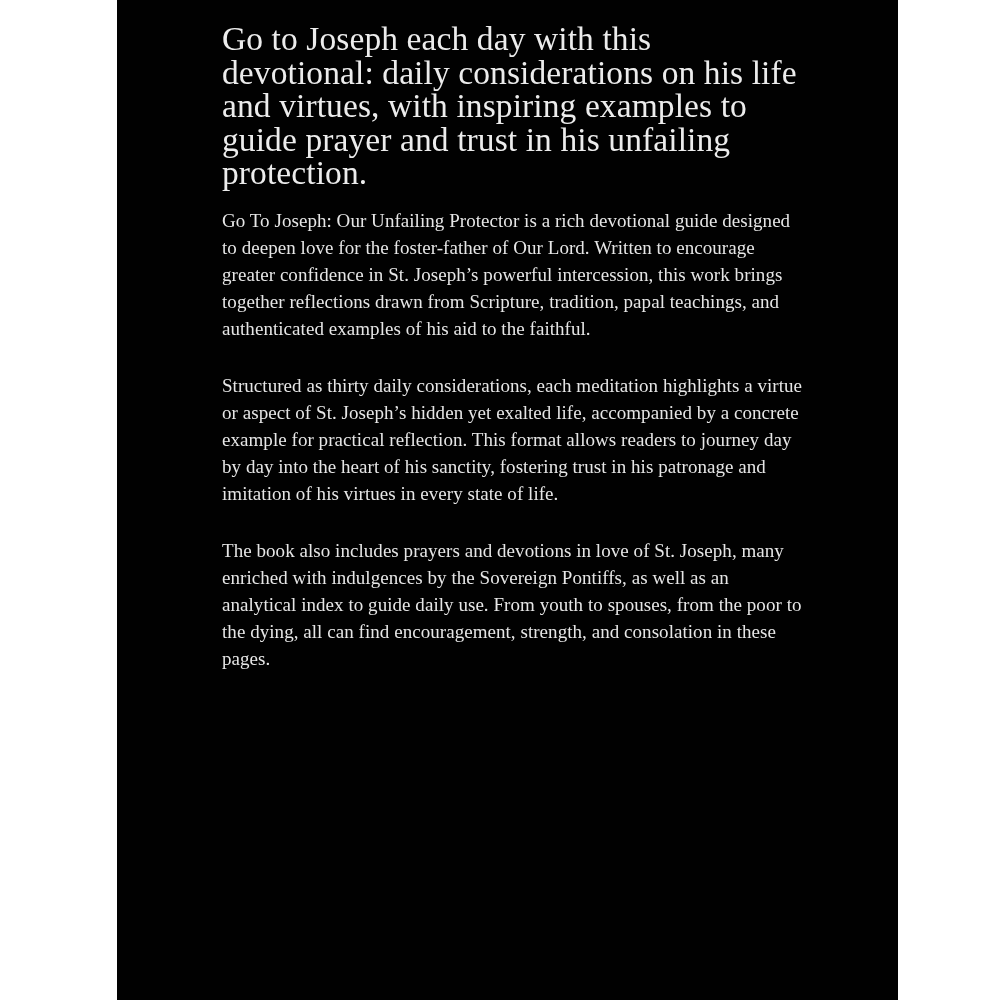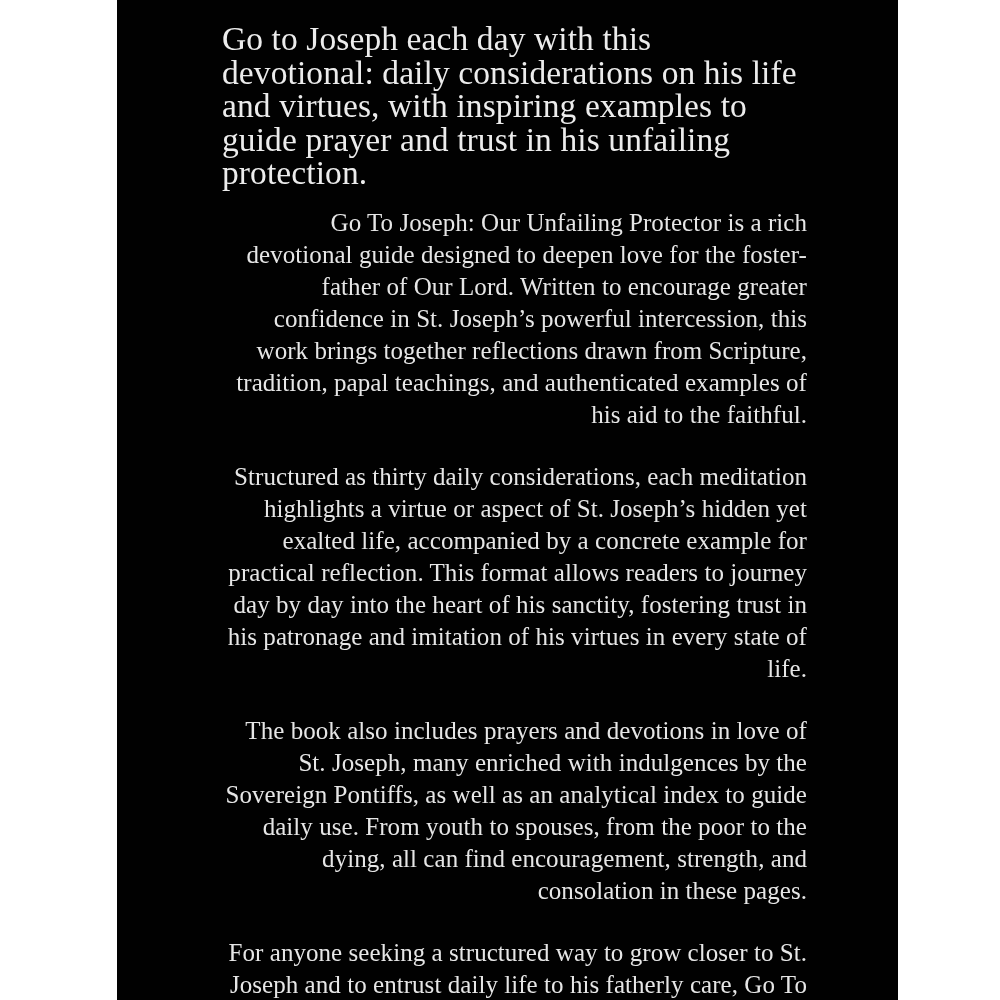--- a/index.html
+++ b/index.html
@@ -50,25 +50,24 @@
     line-height: 33.5px;
     font-weight: 400;
     letter-spacing: 0.1px;
     text-rendering: optimizeLegibility;
   }
 
   .body-paragraph {
     margin: 0;
     padding-top: 30px;
     color: #e6e6e6;
-    font-size: 25px;
-    line-height: 32px;
+    font-size: 19px;
+    line-height: 27px;
     font-weight: 400;
     letter-spacing: 0.05px;
-    text-align: right;
   }
 
   .body-paragraph.first {
     padding-top: 17px;
   }
 
   
   .gutter {
     position: absolute;
     top: 0;
@@ -90,18 +89,17 @@
     <div class="content">
 
       <p class="lede">Go to Joseph each day with this devotional: daily considerations on his life and virtues, with inspiring examples to guide prayer and trust in his unfailing protection.</p>
 
       <p class="body-paragraph first">Go To Joseph: Our Unfailing Protector is a rich devotional guide designed to deepen love for the foster-father of Our Lord. Written to encourage greater confidence in St. Joseph’s powerful intercession, this work brings together reflections drawn from Scripture, tradition, papal teachings, and authenticated examples of his aid to the faithful.</p>
 
       <p class="body-paragraph">Structured as thirty daily considerations, each meditation highlights a virtue or aspect of St. Joseph’s hidden yet exalted life, accompanied by a concrete example for practical reflection. This format allows readers to journey day by day into the heart of his sanctity, fostering trust in his patronage and imitation of his virtues in every state of life.</p>
 
       <p class="body-paragraph">The book also includes prayers and devotions in love of St. Joseph, many enriched with indulgences by the Sovereign Pontiffs, as well as an analytical index to guide daily use. From youth to spouses, from the poor to the dying, all can find encouragement, strength, and consolation in these pages.</p>
 
-      <p class="body-paragraph">For anyone seeking a structured way to grow closer to St. Joseph and to entrust daily life to his fatherly care, Go To Joseph is both a devotional companion and a source of unfailing hope.</p>
 
     </div>
   </div>
 
 </div>
 
 </body></html>

